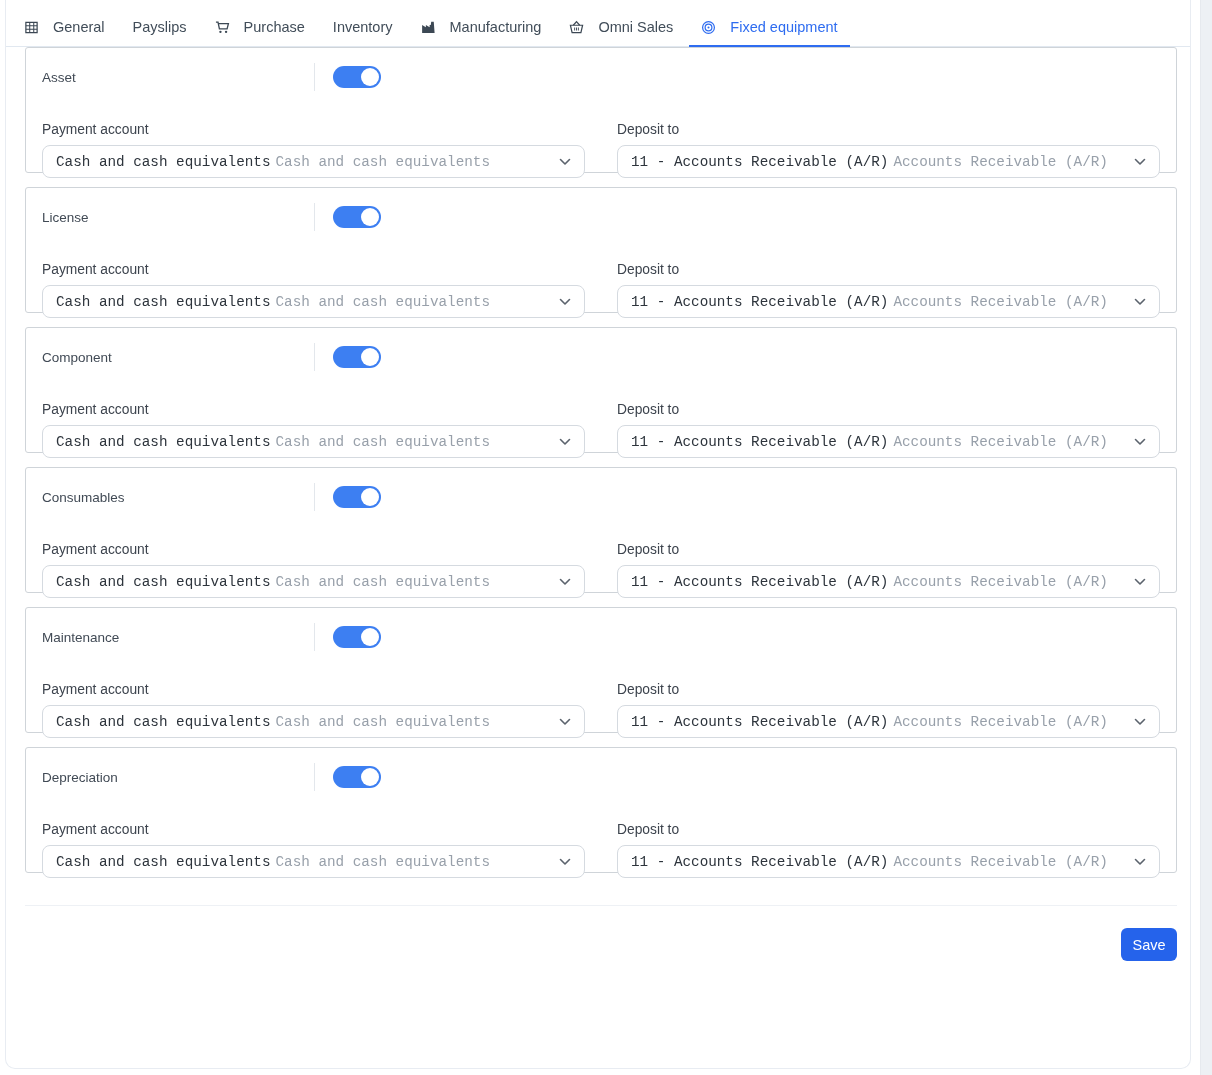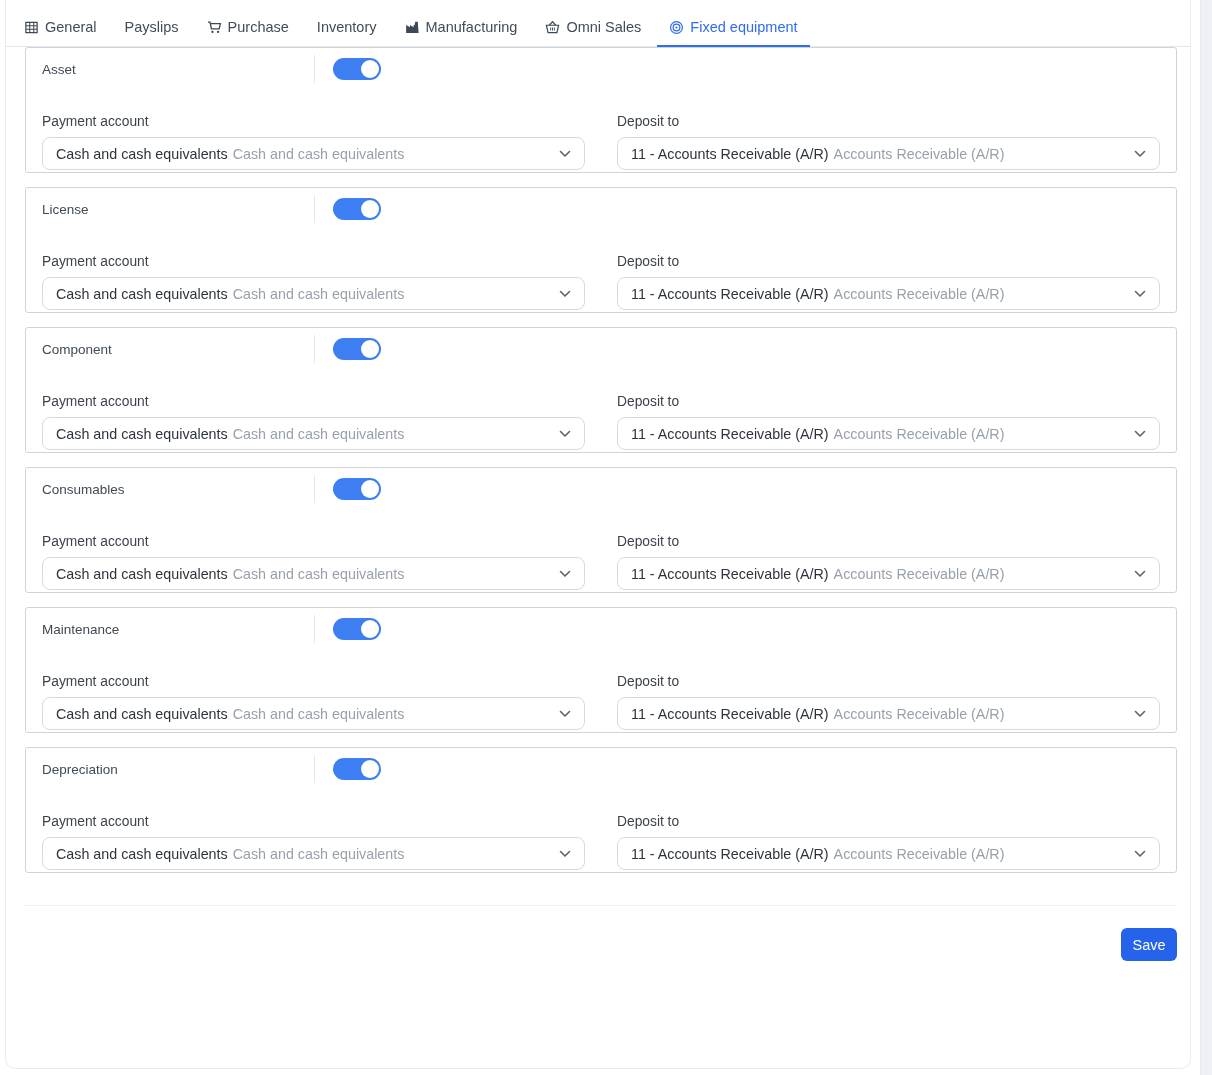--- a/index.html
+++ b/index.html
@@ -43,20 +43,21 @@
     height: 38px;
     padding: 0 12px;
     margin-right: 4px;
     font-size: 14.5px;
     font-weight: 500;
     color: #414d59;
     cursor: pointer;
     border-bottom: 2px solid transparent;
     margin-bottom: -1px;
     white-space: nowrap;
+    gap: 8px;
   }
   .tab .tab-icon {
     display: inline-flex;
     margin-right: 6px;
     line-height: 0;
     color: #3c4854;
   }
   .tab.active { color: var(--accent-blue); font-weight: 400; border-bottom-color: var(--accent-blue); }
   .tab.active .tab-icon { color: var(--accent-blue); }
   
@@ -66,21 +67,21 @@
     font-weight: 400;
     color: #3f4650;
   }
   
   .card {
     margin: 0 13px 14px 19px;
     height: 126px;
     border: 1px solid #cfd4d9;
     border-radius: 3px;
     background: #fff;
-    padding: 7px 16px 0 16px;
+    padding: 15px 16px 0 16px;
   }
   .card-top {
     display: flex;
     align-items: center;
     height: 28px;
   }
   .card-title {
     width: 272px;
     font-size: 13.5px;
     color: #414a55;
@@ -123,20 +124,21 @@
     display: flex;
     align-items: center;
     height: 33px;
     padding: 0 13px;
     border: 1px solid #d5dae0;
     border-radius: 8px;
     background: #fff;
     cursor: pointer;
     overflow: hidden;
     white-space: nowrap;
+    font-family: Liberation Mono, monospace;
   }
   .sel-main { font-size: 14.3px; color: #2d343c; margin-right: 5px; }
   .sel-sub  { font-size: 14.3px; color: #98a0aa; }
   .sel-chevron { margin-left: auto; display: inline-flex; line-height: 0; padding-left: 8px; }
   
   .footer-divider {
     height: 1px;
     background: #eef1f5;
     margin: 32px 13px 0 19px;
   }

